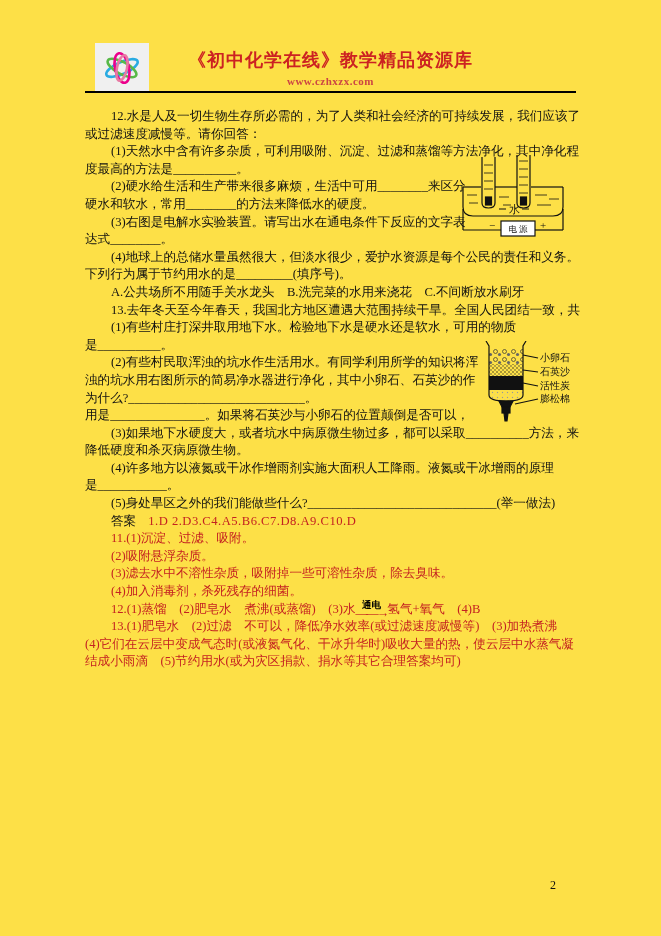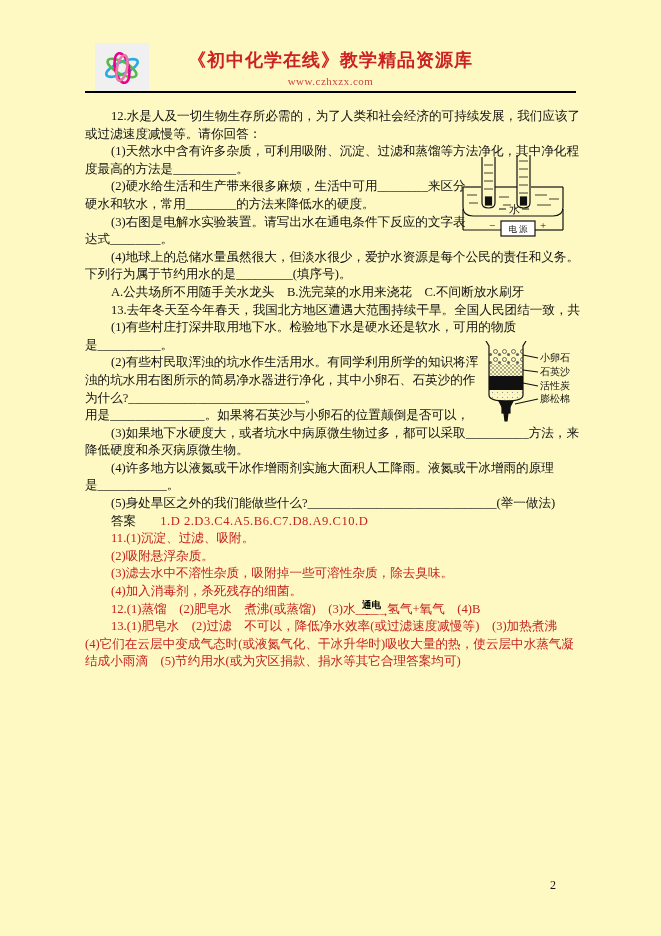--- a/index.html
+++ b/index.html
@@ -1,40 +1,40 @@
 <!DOCTYPE html>
 <html><head>
 <meta charset="utf-8">
 <style>
   html,body{margin:0;padding:0;background:#888;}
   .page{
     position:relative;
     width:661px;height:936px;
-    background:#fef9c3;
+    background:#fde047;
     font-family:"Liberation Serif","DejaVu Serif",serif;
     color:#111;
     overflow:hidden;
   }
   
   .logo{position:absolute;left:95px;top:43px;width:54px;height:50px;}
   .header-text{position:absolute;left:0;right:0;top:48px;text-align:center;}
   .site-title{
     font-size:18px;font-weight:bold;color:#cc2222;letter-spacing:1px;
   }
-  .site-url{font-size:11px;color:#cc4444;margin-top:3px;letter-spacing:0.5px;}
+  .site-url{font-size:11px;color:#cc4444;margin-top:3px;letter-spacing:0.5px;font-weight:bold;}
   .rule{position:absolute;left:85px;width:491px;top:91px;border-top:2px solid #000;}
   
   .content{
     position:absolute;left:85px;top:108px;width:505px;
     font-size:12.6px;line-height:17.6px;
   }
   .line{height:17.6px;white-space:nowrap;}
   .ind{padding-left:26px;}
   .red{color:#c42121;}
-  .gap{margin-left:24px;letter-spacing:0.5px;}
+  .gap{margin-left:12px;letter-spacing:0.5px;}
   
   .eqwrap{display:inline-block;vertical-align:bottom;text-align:center;line-height:normal;}
   .eqcond{display:block;color:#000;font-size:9.5px;line-height:8px;margin-bottom:-1px;font-weight:bold;}
   .eqarrow{display:block;line-height:10px;letter-spacing:-2px;}
   
   .electrolysis{position:absolute;left:459px;top:153px;width:118px;height:86px;}
   .filter{position:absolute;left:466px;top:341px;width:110px;height:94px;}
   svg text{font-family:"Liberation Serif","DejaVu Serif",serif;fill:#111;}
   .page-number{position:absolute;left:550px;top:878px;font-size:12px;color:#111;}
 </style>

